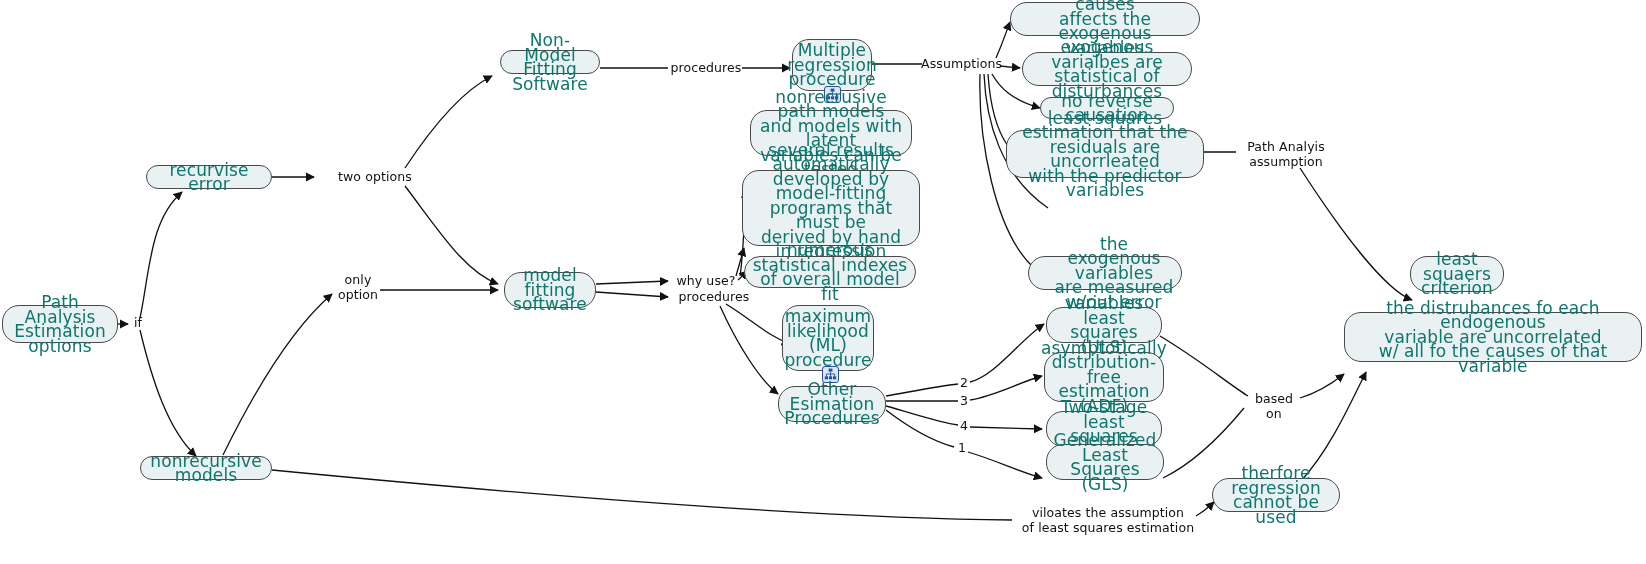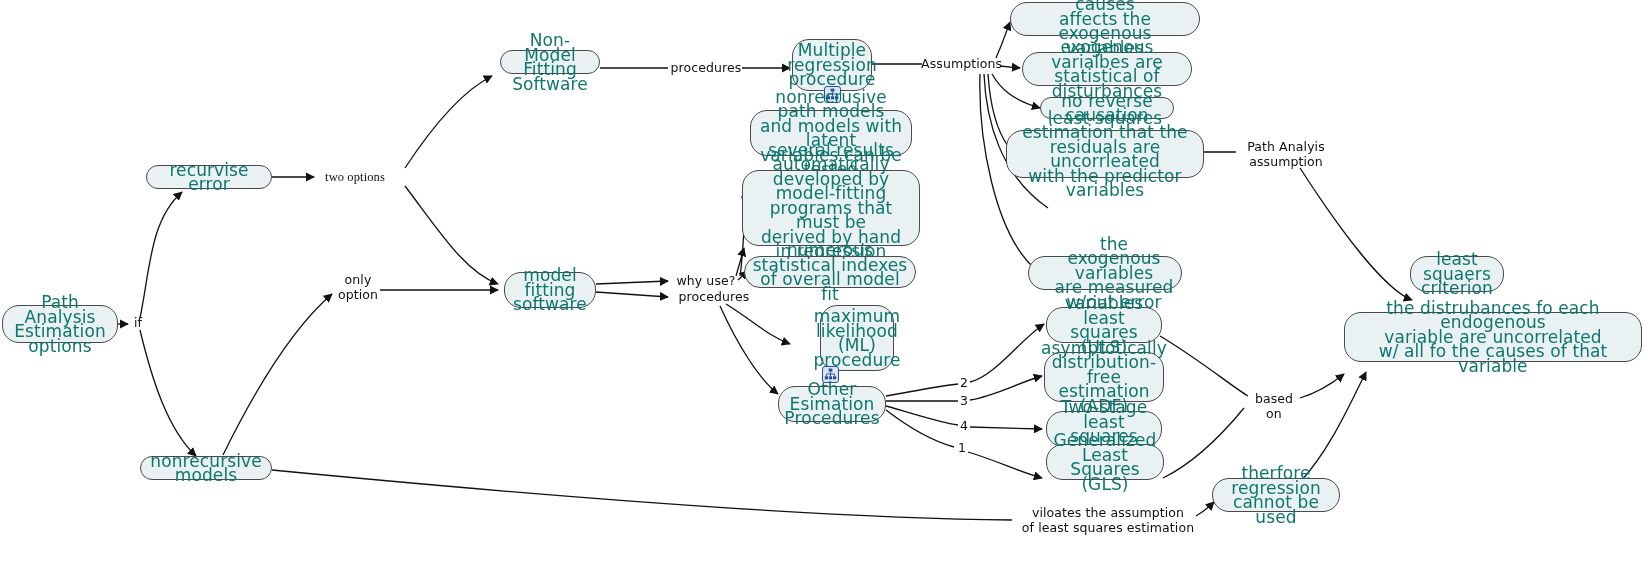--- a/index.html
+++ b/index.html
@@ -193,21 +193,21 @@
 
   <div class="node" style="left:742px; top:170px; width:178px; height:76px;">several results automatically
 developed by model-fitting
 programs that must be
 derived by hand
 in regression program</div>
 
   <div class="node" style="left:744px; top:256px; width:172px; height:32px;">numerous statistical indexes
 of overall model fit</div>
 
-  <div class="node" style="left:820px; top:305px; width:74px; height:66px;">maximum
+  <div class="node" style="left:782px; top:305px; width:92px; height:66px;">maximum
 likelihood
 (ML)
 procedure</div>
 
   <div class="submap-icon" style="left:822px; top:366px;">
     <svg width="13" height="13" viewBox="0 0 13 13">
       <rect x="4.6" y="0.6" width="3.8" height="3" fill="#27509b"></rect>
       <path d="M6.5,3.8 L6.5,6.0 M2.4,6.0 L10.6,6.0 M2.4,6.0 L2.4,8.2 M6.5,6.0 L6.5,8.2 M10.6,6.0 L10.6,8.2" stroke="#27509b" stroke-width="0.9" fill="none"></path>
       <rect x="0.8" y="8.3" width="3.2" height="3" fill="#27509b"></rect>
       <rect x="4.9" y="8.3" width="3.2" height="3" fill="#27509b"></rect>
@@ -252,21 +252,21 @@
 
   <div class="node" style="left:1344px; top:312px; width:298px; height:50px;">the distrubances fo each endogenous
 variable are uncorrelated
 w/ all fo the causes of that variable</div>
 
   <div class="node" style="left:1212px; top:478px; width:128px; height:34px;">therfore regression
 cannot be used</div>
 
   <div class="link-label" style="left:130px; top:316px; width:16px;">if</div>
 
-  <div class="link-label" style="left:318px; top:170px; width:74px;font-family:Liberation Serif, serif;">two options</div>
+  <div class="link-label" style="left:338px; top:170px; width:74px;">two options</div>
 
   <div class="link-label" style="left:336px; top:273px; width:44px;">only
 option</div>
 
   <div class="link-label" style="left:668px; top:61px; width:76px;">procedures</div>
 
   <div class="link-label" style="left:921px; top:57px; width:80px;">Assumptions</div>
 
   <div class="link-label" style="left:676px; top:274px; width:60px;">why use?</div>
 

